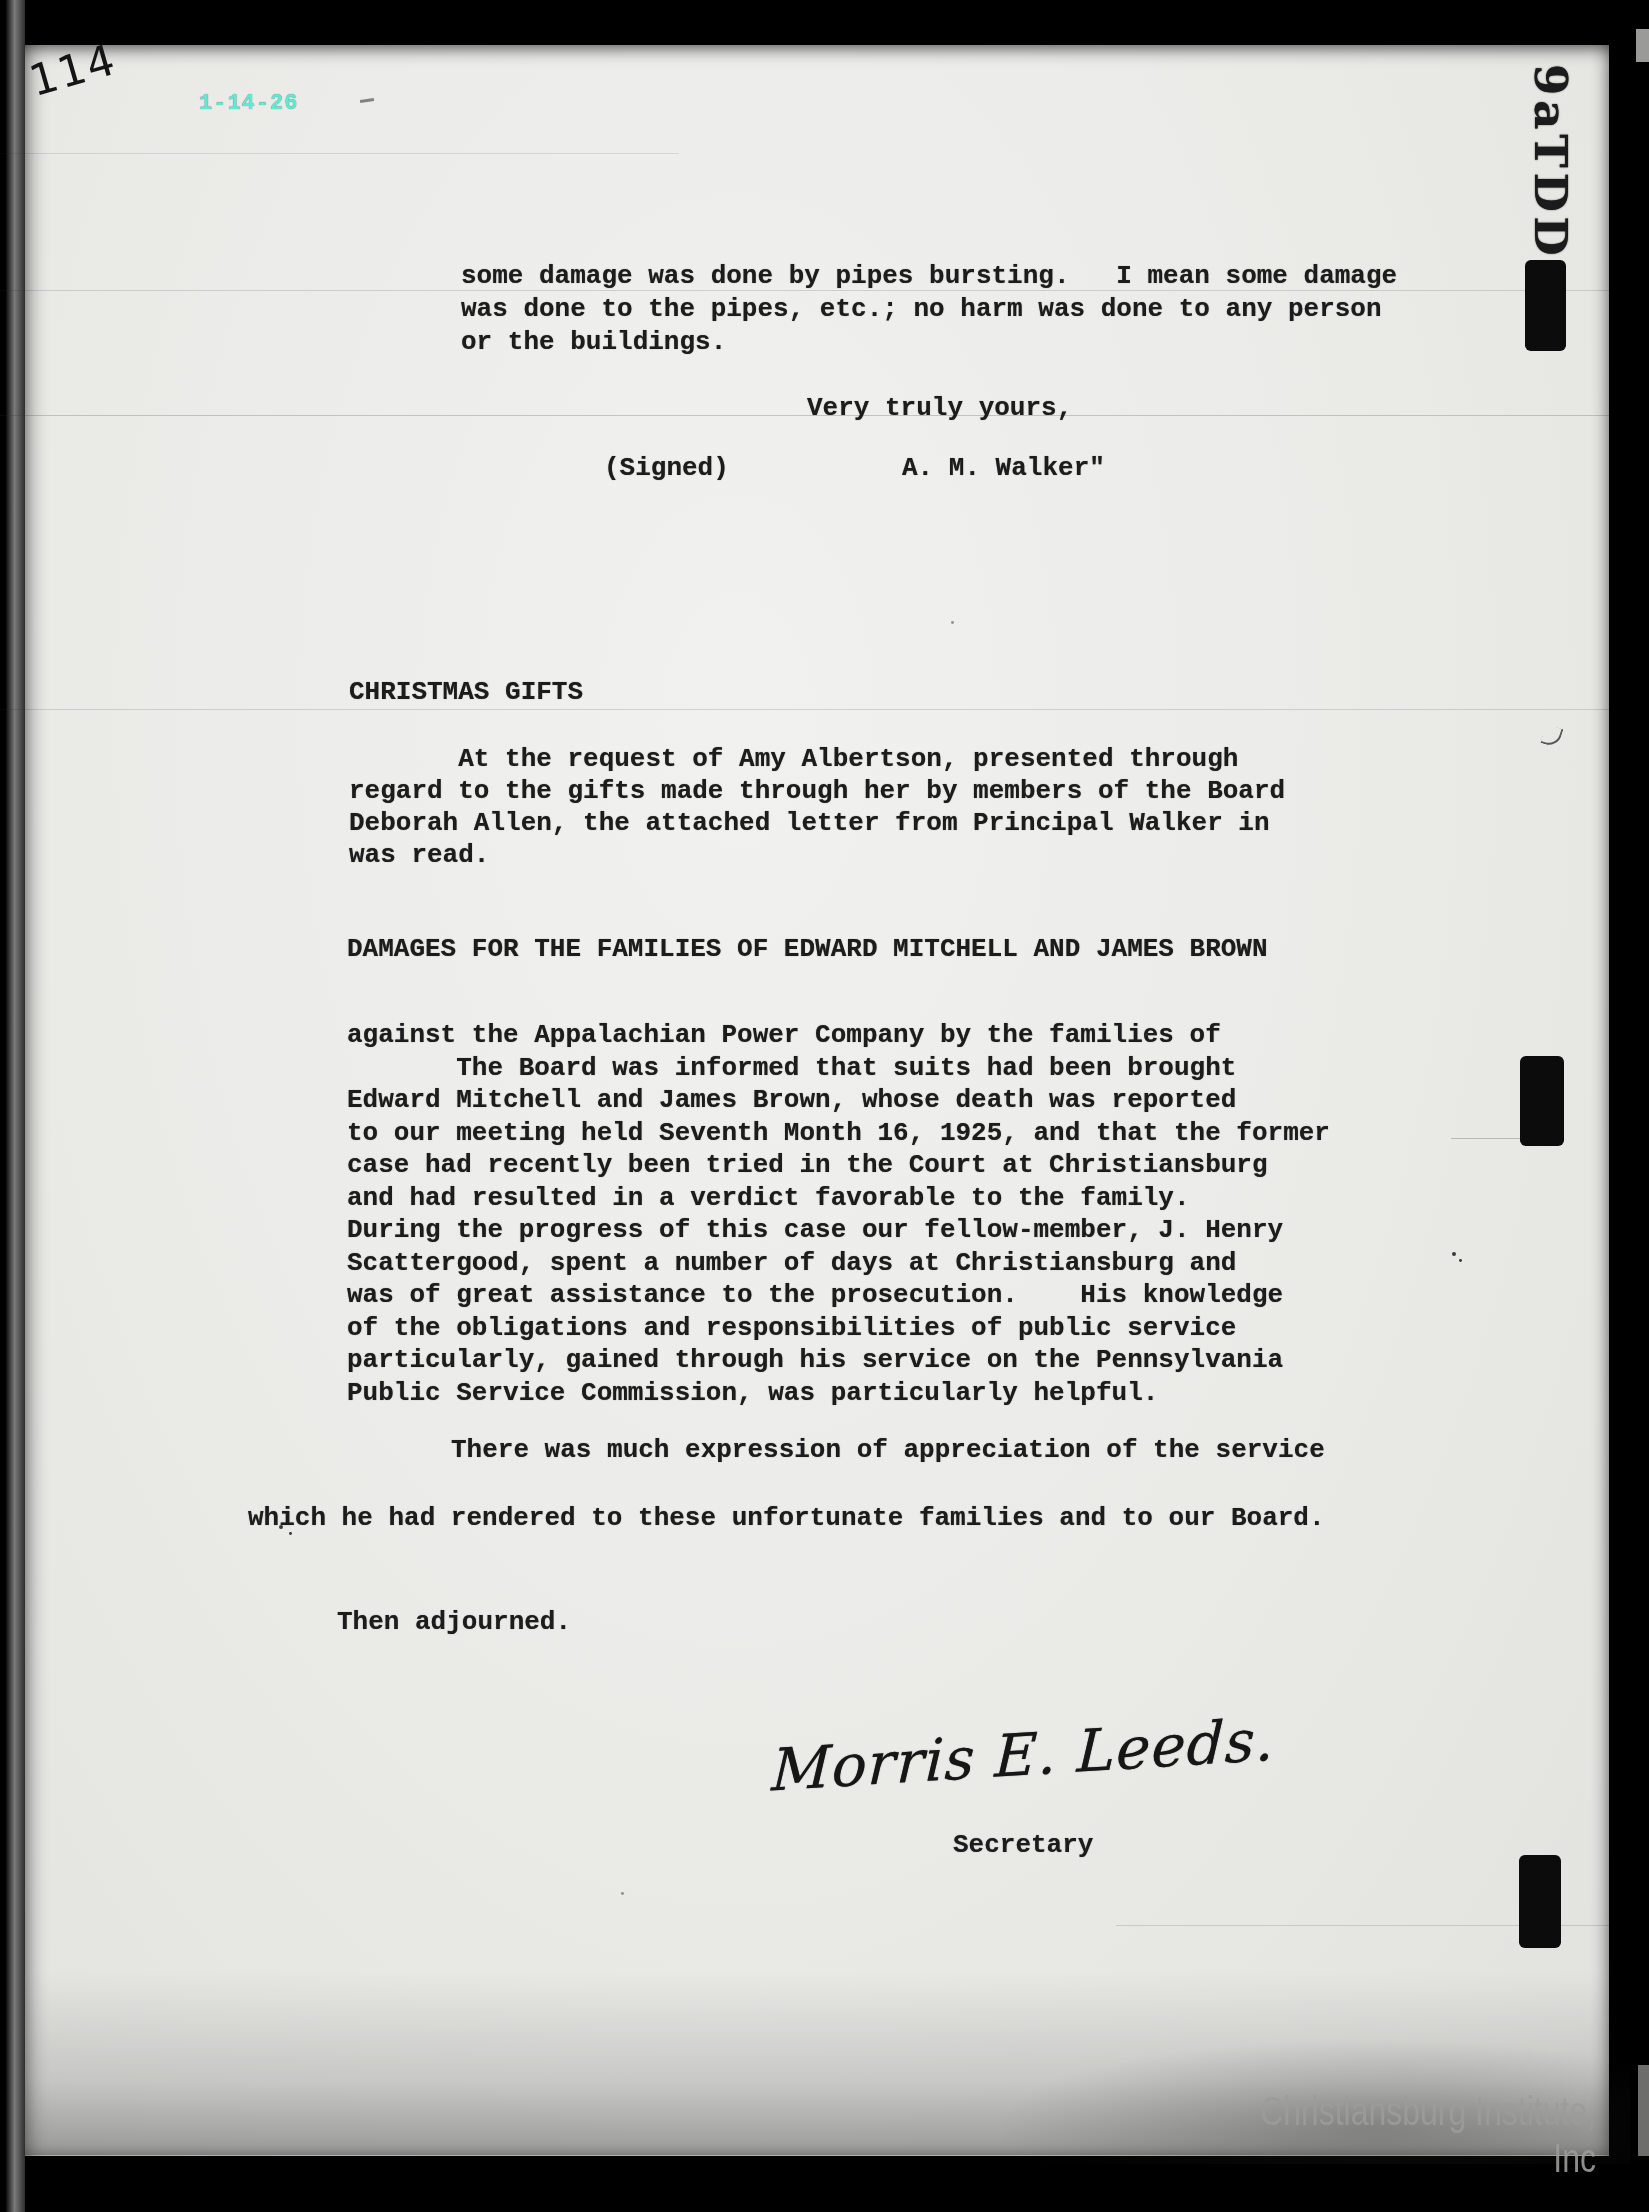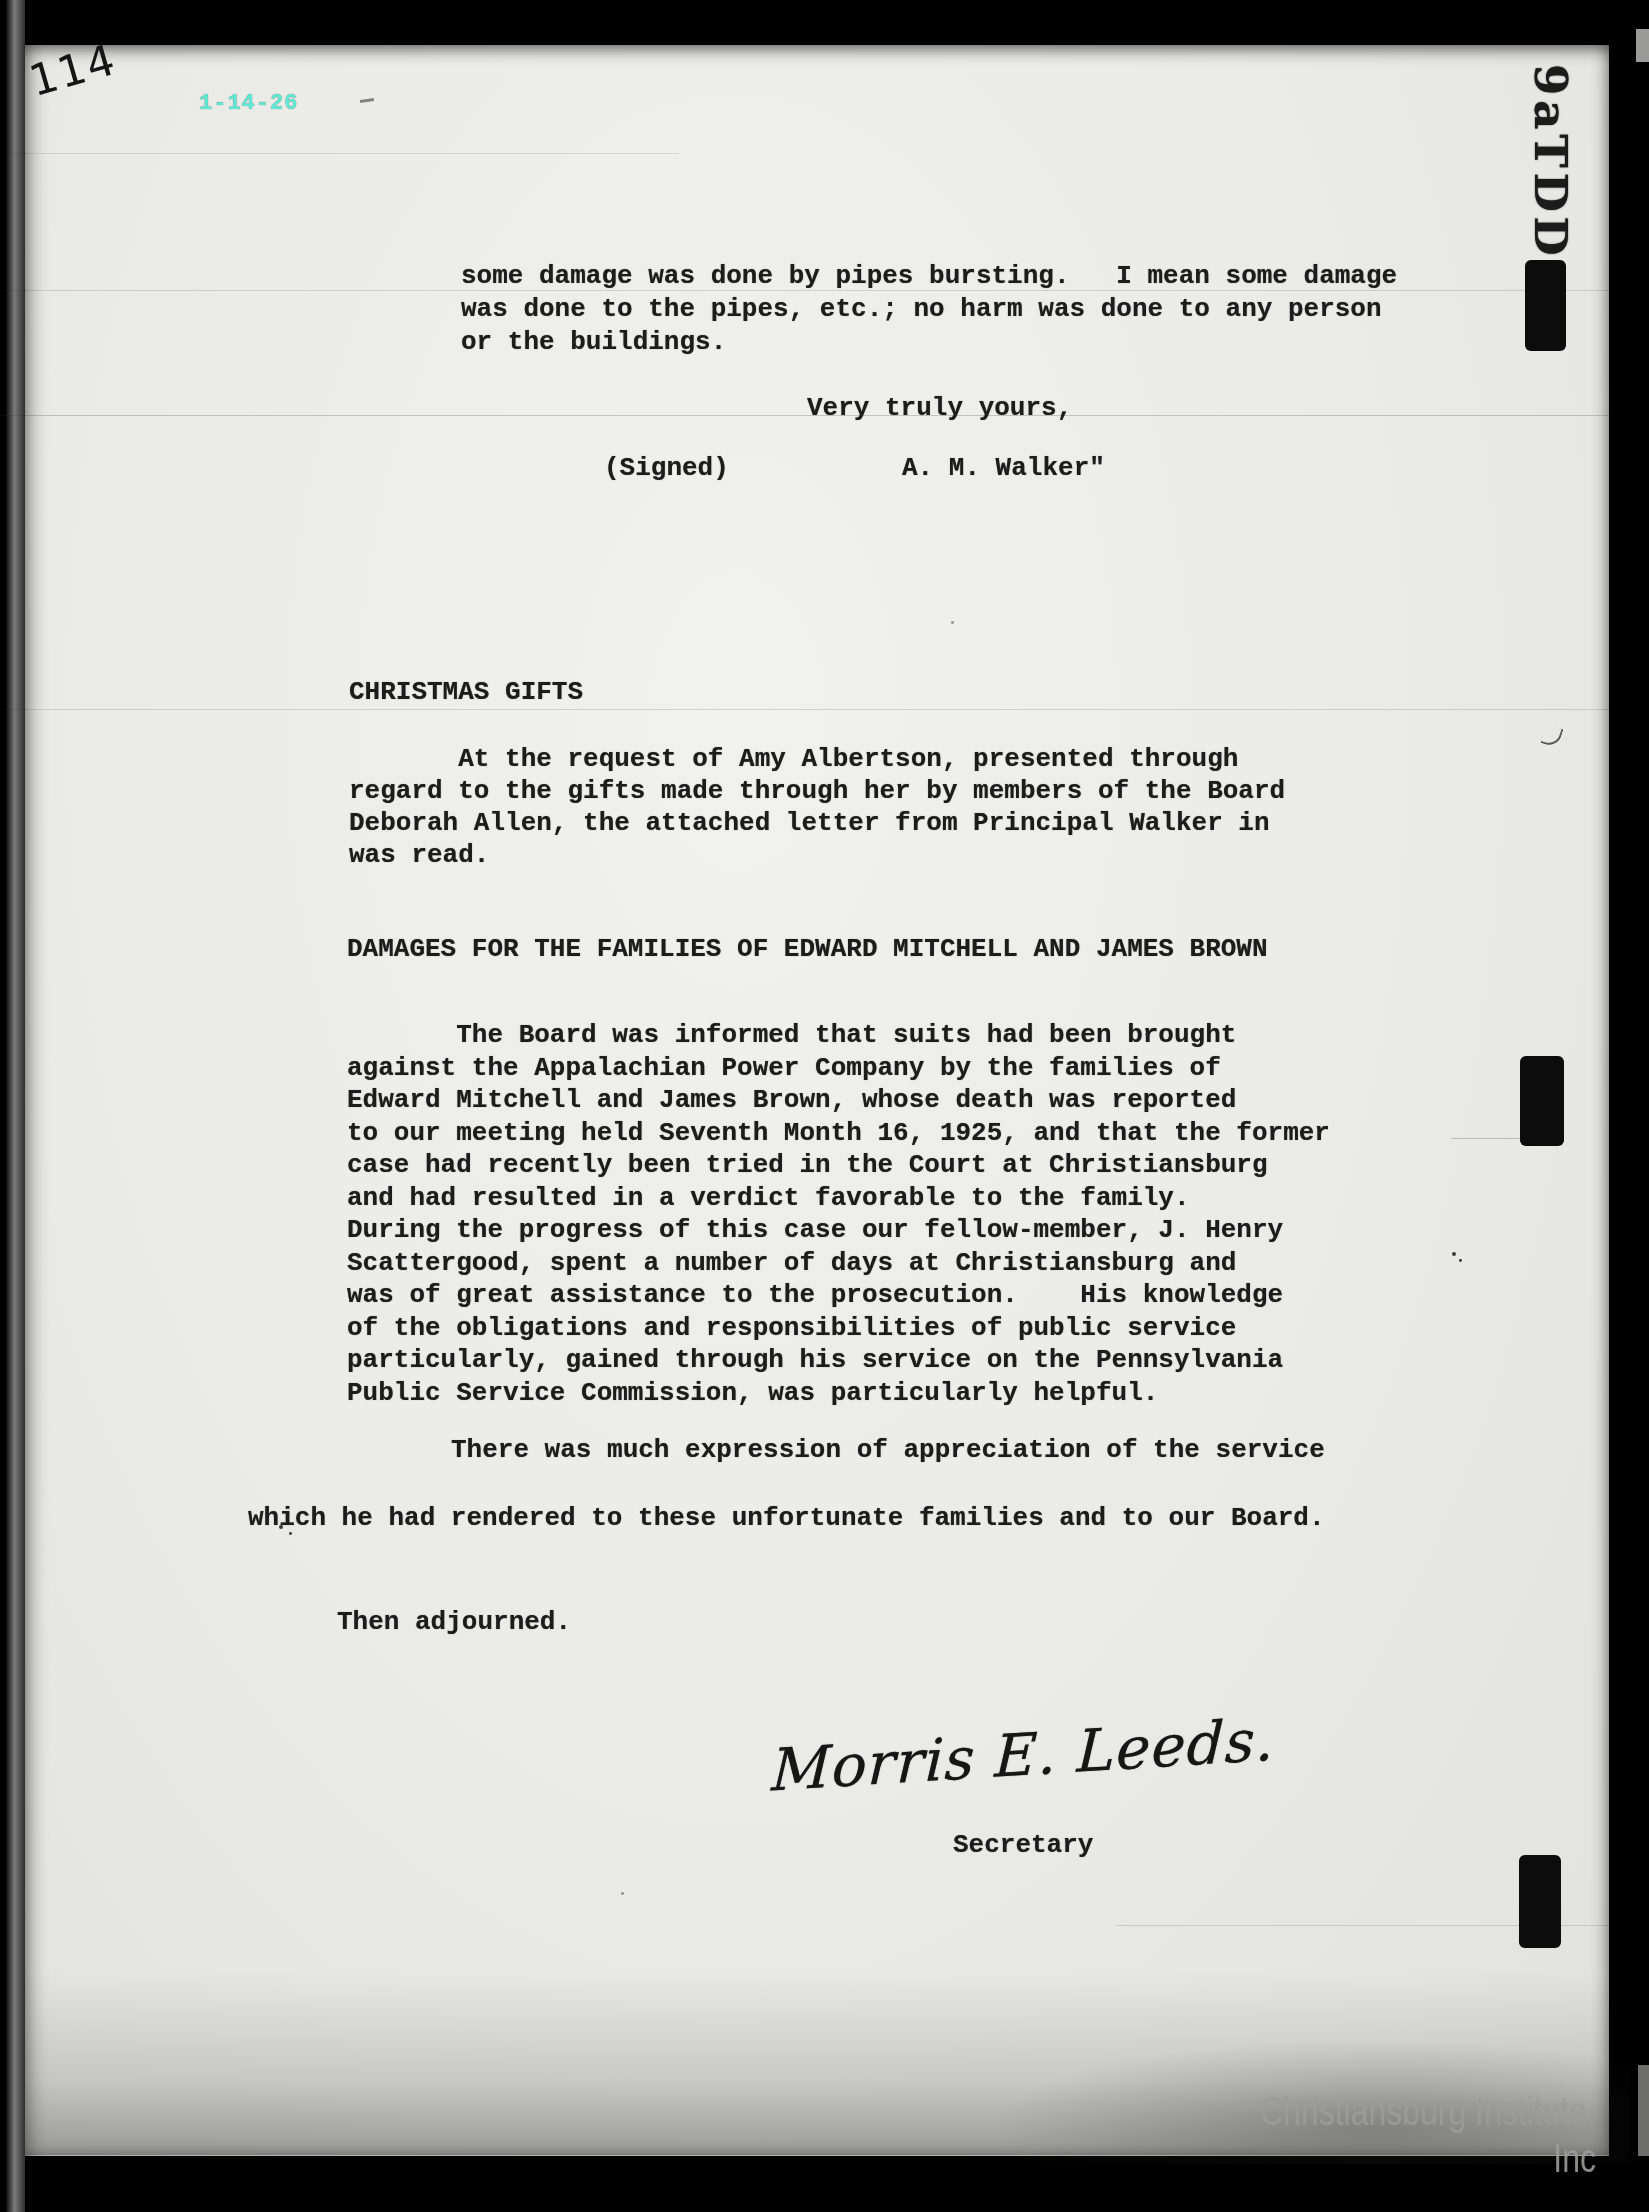--- a/index.html
+++ b/index.html
@@ -108,22 +108,22 @@
   <div id="cg-heading" class="tl">CHRISTMAS GIFTS</div>
   <div id="cg-para" class="block">
     <div class="tl">       At the request of Amy Albertson, presented through</div>
     <div class="tl">regard to the gifts made through her by members of the Board</div>
     <div class="tl">Deborah Allen, the attached letter from Principal Walker in</div>
     <div class="tl">was read.</div>
   </div>
 
   <div id="dm-heading" class="tl">DAMAGES FOR THE FAMILIES OF EDWARD MITCHELL AND JAMES BROWN</div>
   <div id="dm-para" class="block lh335">
+    <div class="tl">against the Appalachian Power Company by the families of</div>
     <div class="tl">       The Board was informed that suits had been brought</div>
-    <div class="tl">against the Appalachian Power Company by the families of</div>
     <div class="tl">Edward Mitchell and James Brown, whose death was reported</div>
     <div class="tl">to our meeting held Seventh Month 16, 1925, and that the former</div>
     <div class="tl">case had recently been tried in the Court at Christiansburg</div>
     <div class="tl">and had resulted in a verdict favorable to the family.</div>
     <div class="tl">During the progress of this case our fellow-member, J. Henry</div>
     <div class="tl">Scattergood, spent a number of days at Christiansburg and</div>
     <div class="tl">was of great assistance to the prosecution.    His knowledge</div>
     <div class="tl">of the obligations and responsibilities of public service</div>
     <div class="tl">particularly, gained through his service on the Pennsylvania</div>
     <div class="tl">Public Service Commission, was particularly helpful.</div>

